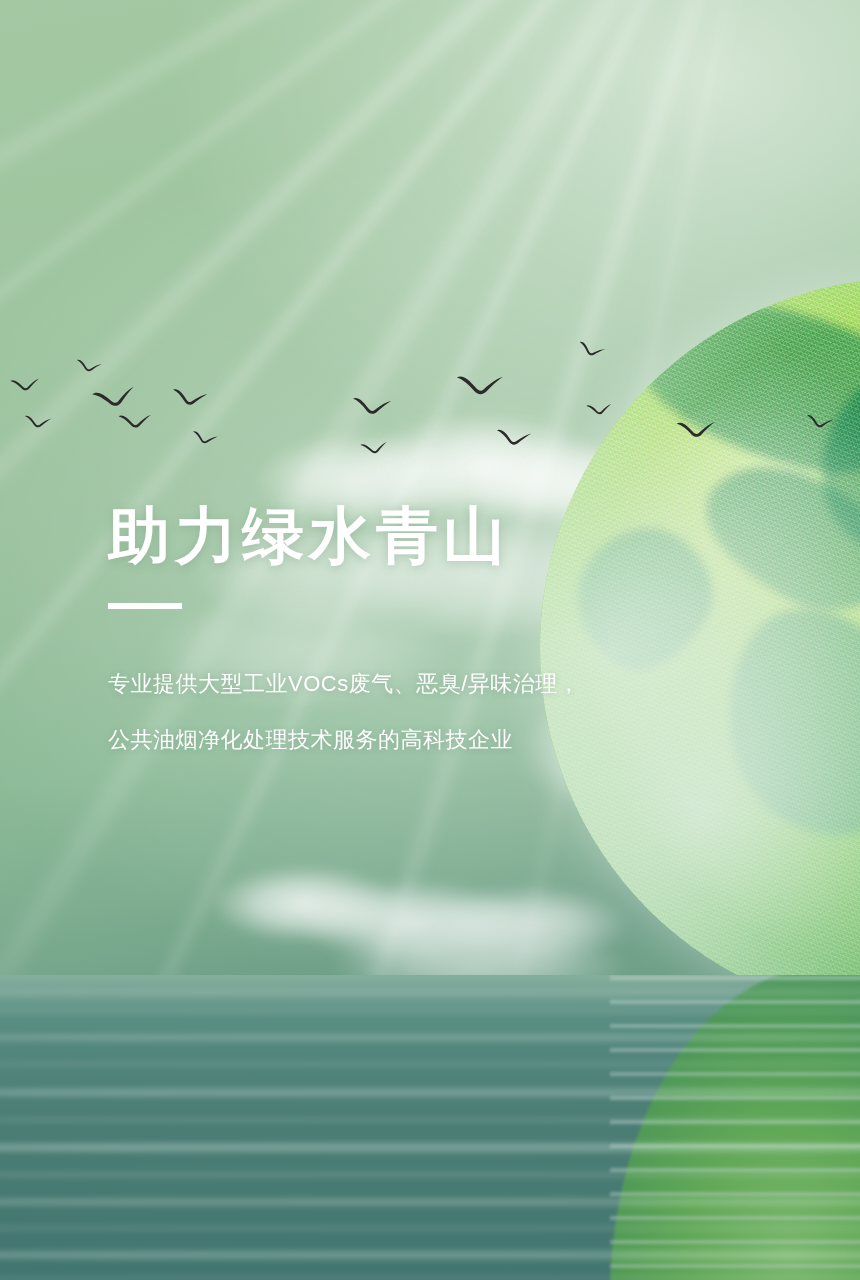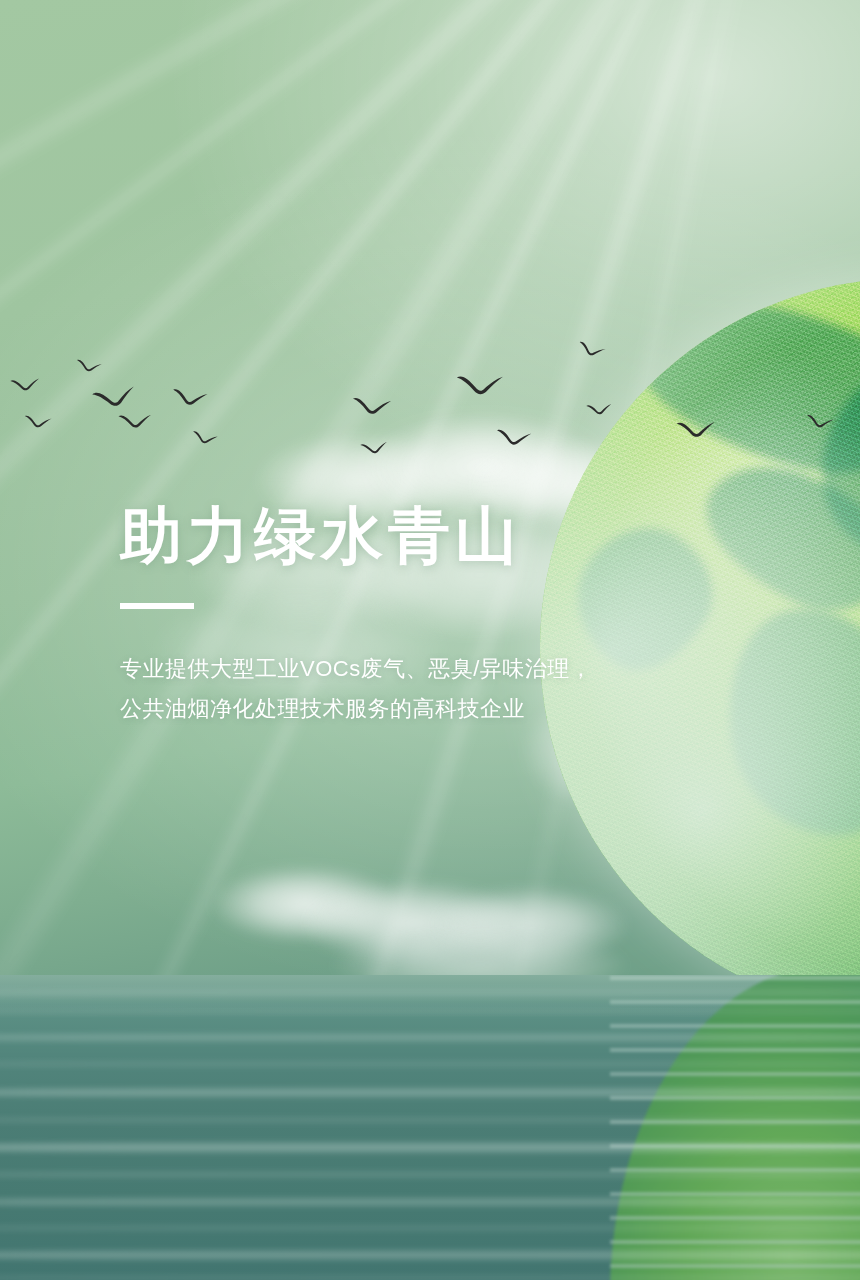--- a/index.html
+++ b/index.html
@@ -153,41 +153,41 @@
     position:absolute; inset:0;
     background:repeating-linear-gradient(to bottom,
        rgba(255,255,255,0) 0 9px,
        rgba(226,240,234,.45) 9px 13px,
        rgba(255,255,255,0) 13px 24px);
   }
 
   
   .content{
     position:absolute;
-    left:120px; top:492px;
+    left:108px; top:492px;
     width:560px;
     z-index:30;
   }
   .headline{
     color:#ffffff;
     font-size:62px;
     line-height:88px;
     font-weight:700;
     letter-spacing:5px;
     white-space:nowrap;
     text-shadow:0 2px 10px rgba(90,130,105,.28);
   }
   .divider{
     width:74px; height:6px;
     background:#ffffff;
     margin-top:23px;
     margin-bottom:0;
   }
   .subtitle{
-    margin-top:40px;
+    margin-top:55px;
     color:#ffffff;
     font-size:22px;
     line-height:40px;
     font-weight:400;
     letter-spacing:.5px;
     white-space:nowrap;
     text-shadow:0 1px 6px rgba(80,120,95,.30);
   }
 </style>
 </head>
@@ -327,16 +327,16 @@
         <div class="ripple" style="top: 250px; height: 6px; opacity: 0.26;"></div>
         <div class="ripple" style="top: 274px; height: 12px; opacity: 0.46;"></div>
         <div class="ripple" style="top: 300px; height: 6px; opacity: 0.24;"></div>
       </div>
   </div>
 
   <div class="content">
     <div class="headline">助力绿水青山</div>
     <div class="divider"></div>
     <div class="subtitle">专业提供大型工业VOCs废气、恶臭/异味治理，</div>
-    <div class="subtitle" style="margin-top:0">公共油烟净化处理技术服务的高科技企业</div>
+    <div class="subtitle" style="margin-top:16px">公共油烟净化处理技术服务的高科技企业</div>
   </div>
 
 </div>
 
 </body></html>

